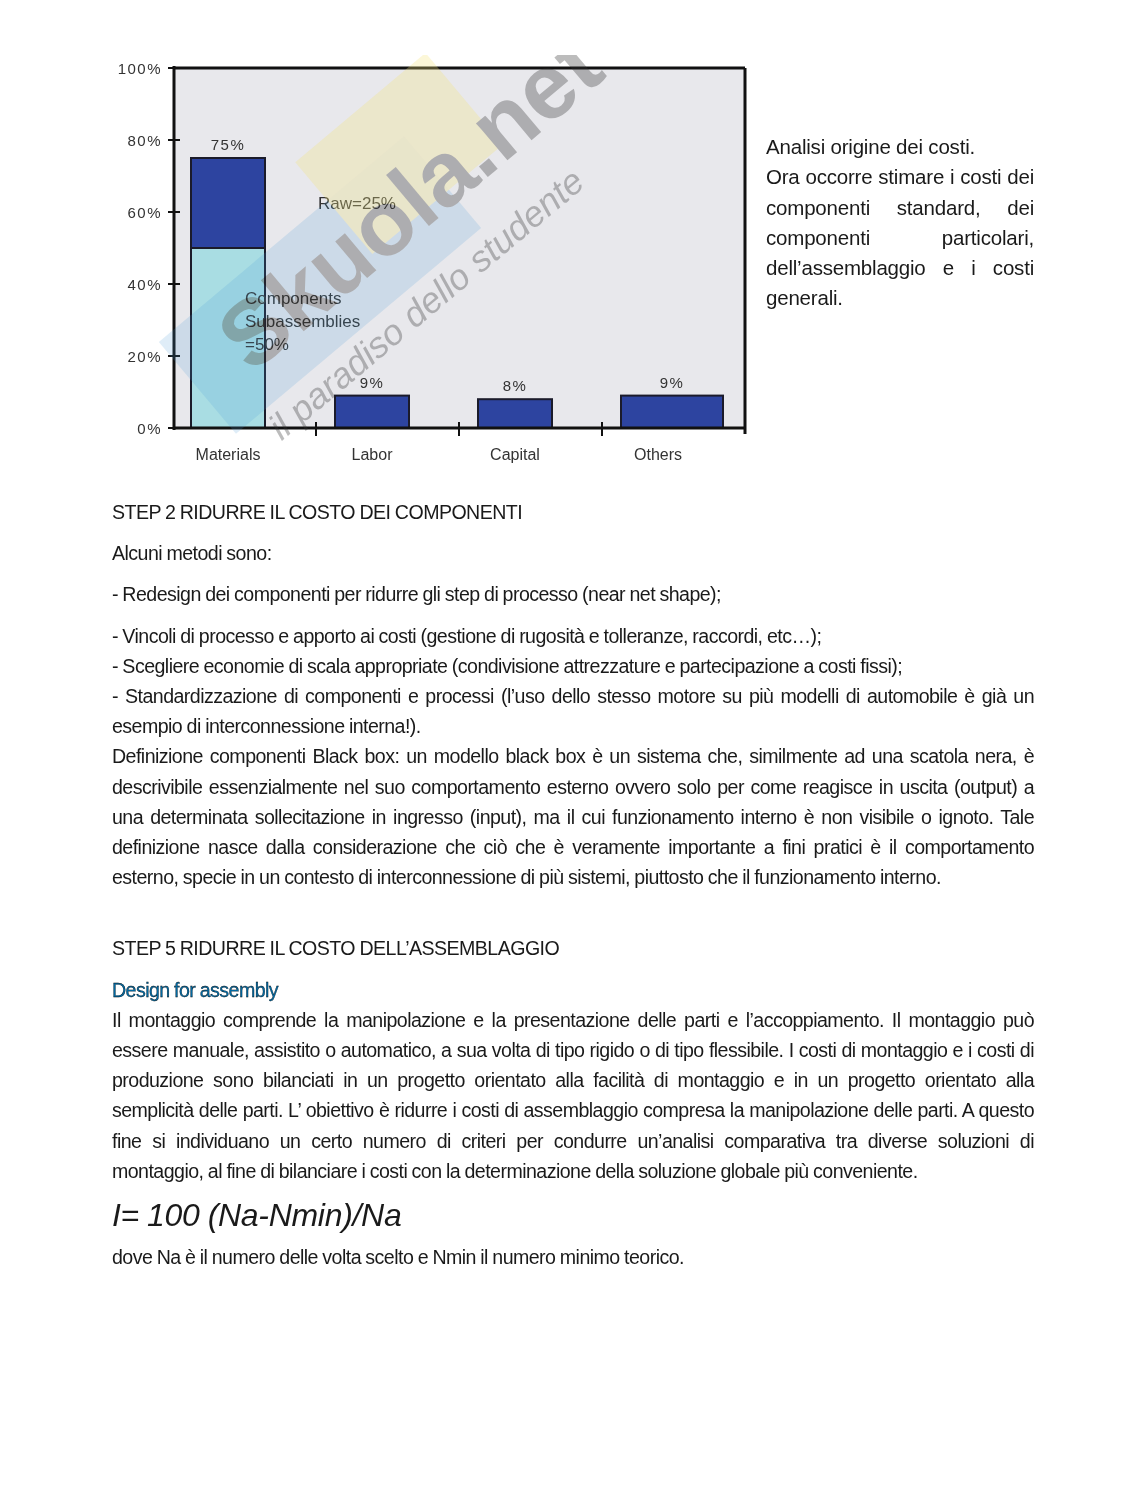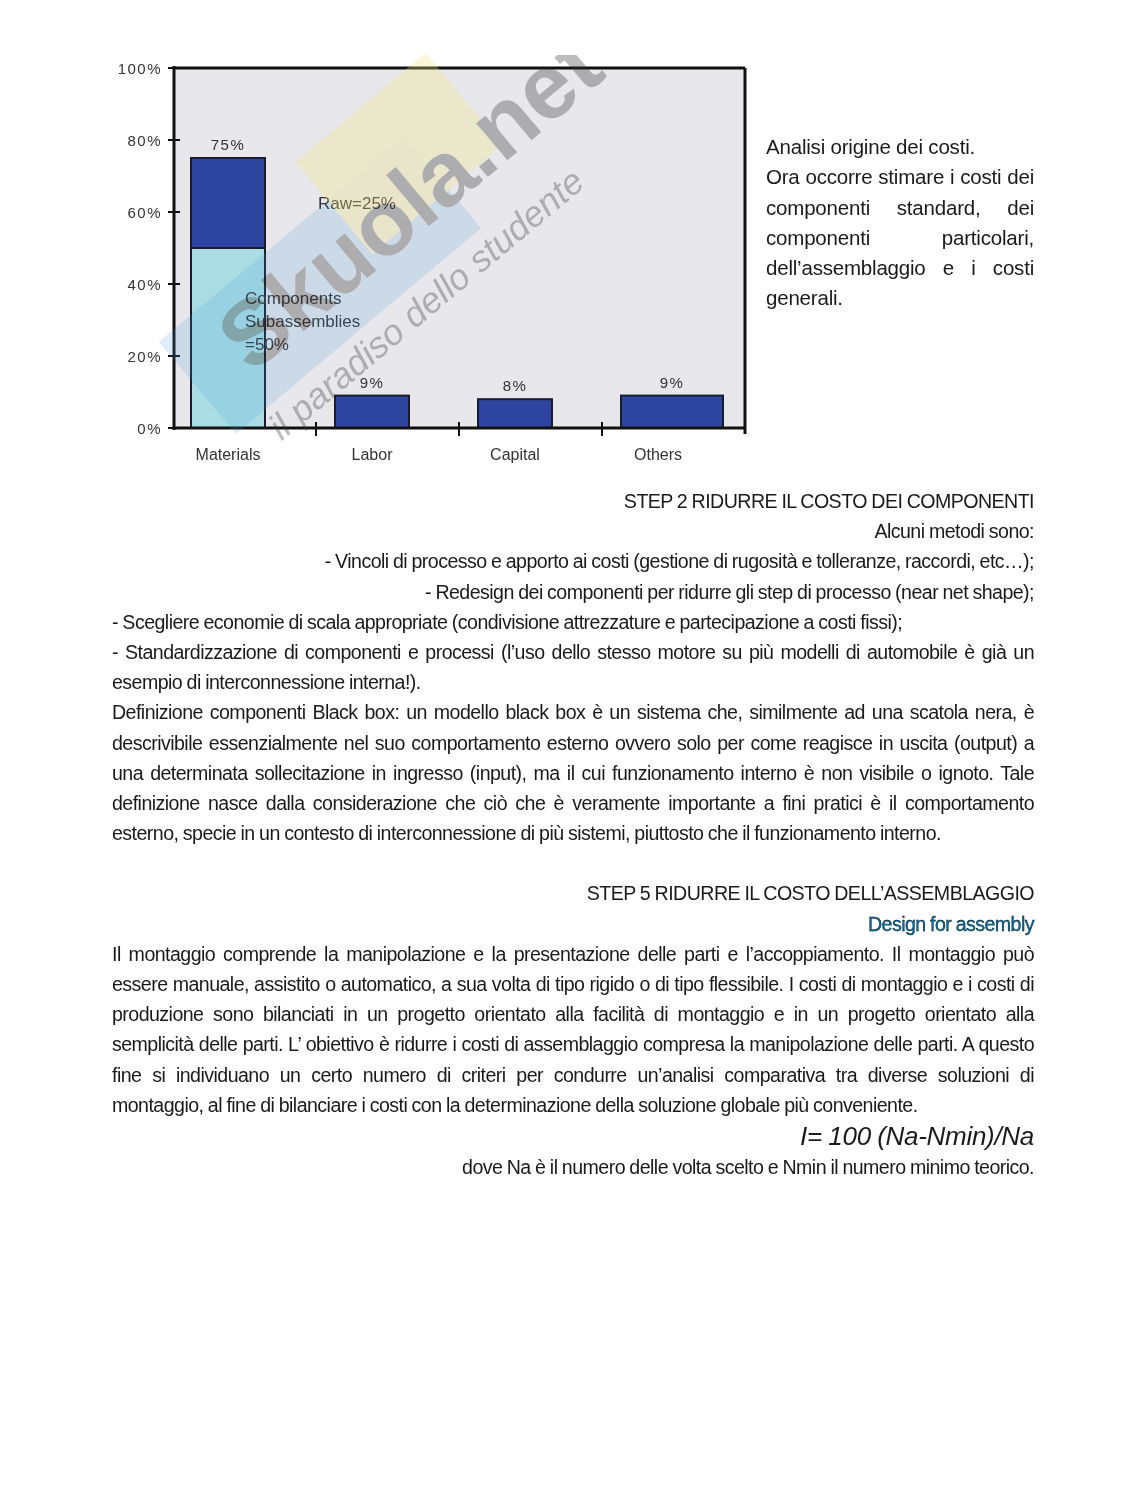--- a/index.html
+++ b/index.html
@@ -15,25 +15,25 @@
   .side-note { position: absolute; left: 766px; top: 124px; width: 268px;
                font-family: "Liberation Sans", sans-serif; font-size: 20.5px; line-height: 30.3px;
                text-align: justify; color: #1a1a1a; letter-spacing: -0.2px; margin-top: 8px; }
   .side-note p { margin: 0; }
 
   
   .body-text { position: absolute; left: 112px; top: 486px; width: 922px;
                font-family: "Liberation Sans", sans-serif; font-size: 19.6px; line-height: 30.2px;
                color: #1a1a1a; letter-spacing: -0.55px; word-spacing: -0.5px; }
   .body-text p { margin: 0; text-align: justify; }
-  .body-text p.left { text-align: right; }
+  .body-text p.left { text-align: left; margin-top: 11px; }
   .body-text .gap { height: 30px; }
   .body-text .heading-bold { font-weight: normal; color: #0369a1; -webkit-text-stroke: 0.3px #000; }
   .body-text .underline { text-decoration: underline; text-underline-offset: 3px; }
-  .body-text .formula { font-style: italic; font-size: 26px; line-height: 36px; letter-spacing: -0.3px; margin-top: -2px; margin-bottom: -2px; }
+  .body-text .formula { font-style: italic; font-size: 32px; line-height: 36px; letter-spacing: -0.3px; margin-top: -2px; margin-bottom: -2px; }
 </style>
 </head>
 <body>
 
 <div class="page">
 
   <svg id="chart" viewBox="0 0 660 420" xmlns="http://www.w3.org/2000/svg">
       <rect x="74" y="13" width="571" height="360" fill="#e8e8ec"></rect>
 
     <g id="plot">
@@ -85,22 +85,22 @@
     </svg>
 
   <div class="side-note">
     <p>Analisi origine dei costi.</p>
     <p>Ora occorre stimare i costi dei componenti standard, dei componenti particolari, dell’assemblaggio e i costi generali.</p>
   </div>
 
   <div class="body-text">
     <p class="left">STEP 2 RIDURRE IL COSTO DEI COMPONENTI</p>
     <p class="left">Alcuni metodi sono:</p>
+    <p class="left">- Redesign dei componenti per ridurre gli step di processo (near net shape);</p>
     <p class="left">- Vincoli di processo e apporto ai costi (gestione di rugosità e tolleranze, raccordi, etc…);</p>
-    <p class="left">- Redesign dei componenti per ridurre gli step di processo (near net shape);</p>
     <p>- Scegliere economie di scala appropriate (condivisione attrezzature e partecipazione a costi fissi);</p>
     <p>- Standardizzazione di componenti e processi (l’uso dello stesso motore su più modelli di automobile è già un esempio di interconnessione interna!).</p>
     <p>Definizione componenti Black box: un modello black box è un sistema che, similmente ad una scatola nera, è descrivibile essenzialmente nel suo comportamento esterno ovvero solo per come reagisce in uscita (output) a una determinata sollecitazione in ingresso (input), ma il cui funzionamento interno è non visibile o ignoto. Tale definizione nasce dalla considerazione che ciò che è veramente importante a fini pratici è il comportamento esterno, specie in un contesto di interconnessione di più sistemi, piuttosto che il funzionamento interno.</p>
     <div class="gap"></div>
     <p class="left">STEP 5 RIDURRE IL COSTO DELL’ASSEMBLAGGIO</p>
     <p class="left heading-bold">Design for assembly</p>
     <p>Il montaggio comprende la manipolazione e la presentazione delle parti e l’accoppiamento. Il montaggio può essere manuale, assistito o automatico, a sua volta di tipo rigido o di tipo flessibile. I costi di montaggio e i costi di produzione sono bilanciati in un progetto orientato alla facilità di montaggio e in un progetto orientato alla semplicità delle parti. L’ obiettivo è ridurre i costi di assemblaggio compresa la manipolazione delle parti. A questo fine si individuano un certo numero di criteri per condurre un’analisi comparativa tra diverse soluzioni di montaggio, al fine di bilanciare i costi con la determinazione della soluzione globale più conveniente.</p>
     <p class="left formula">I= 100 (Na-Nmin)/Na</p>
     <p class="left">dove Na è il numero delle volta scelto e Nmin il numero minimo teorico.</p>
   </div>

